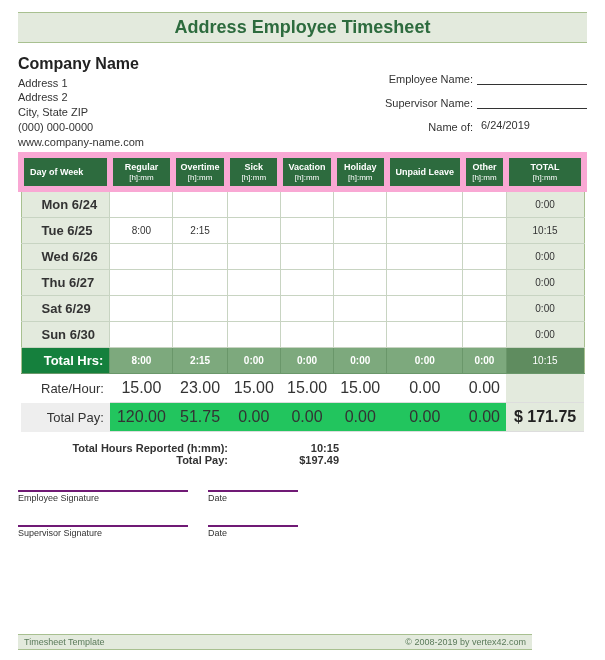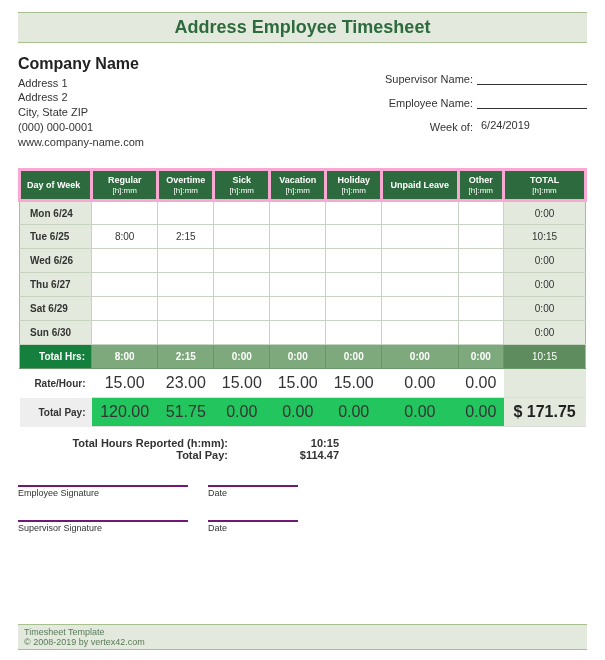--- a/index.html
+++ b/index.html
@@ -21,21 +21,21 @@
     margin-bottom: 10px;
   }
   .title-bar h1 {
     font-size: 18px;
     color: #2d6b3e;
     font-weight: bold;
   }
   .header-section {
     display: flex;
     justify-content: space-between;
-    margin-bottom: 18px;
+    margin-bottom: 2px;
   }
   .company-info .company-name {
     font-size: 16px;
     font-weight: bold;
     color: #222;
     margin-bottom: 1px;
   }
   .company-info div { line-height: 1.35; font-size: 11px; }
   .meta-info {
     text-align: right;
@@ -57,38 +57,38 @@
     border-collapse: collapse;
     margin-bottom: 10px;
   }
   table.timesheet th {
     background: #2d6b3e;
     color: #fff;
     font-size: 9px;
     font-weight: bold;
     padding: 4px 2px;
     text-align: center;
-    border: 3px solid #f9a8d4;
+    border: 6px solid #f9a8d4;
     line-height: 1.2;
   }
   table.timesheet th.day-col { text-align: left; padding-left: 6px; width: 72px;}
   table.timesheet th .sub { display:block; font-weight: normal; font-size: 8px;}
   table.timesheet td {
     border: 1px solid #c8d4c2;
     padding: 5px 4px;
     text-align: center;
     font-size: 10px;
     height: 24px;
   }
   table.timesheet td.day-label {
     background: #e3eadd;
     text-align: left;
-    padding-left: 10px;
-    font-weight: bold;
-    font-size: 10px;
+    padding-left: 20px;
+    font-weight: bold;
+    font-size: 13px;
     border-left: 1px solid #a8c090;
   }
   table.timesheet td.total-col {
     background: #e3eadd;
     font-weight: normal;
     border-right: 1px solid #a8c090;
   }
   tr.total-hrs td {
     background: #7da97d;
     color: #fff;
@@ -99,21 +99,21 @@
   tr.total-hrs td.total-col { background: #5f8c5f; }
   tr.rate td, tr.pay td {
     border: none;
     border-bottom: 1px solid #ddd;
     font-size: 16px;
     padding: 5px 4px;
   }
   tr.rate td.day-label, tr.pay td.day-label {
     background: #fff;
     text-align: right;
-    font-weight: bold;
+    font-weight: normal;
     border: none;
     padding-right: 6px;
     margin-top: 23px;
   }
   tr.pay td { background: #22c55e; }
   tr.pay td.day-label { background: #eee; }
   tr.pay td.total-col { font-weight: bold; color: #222; }
   tr.rate td.total-col, tr.pay td.total-col { border-right: none; }
   .summary {
     margin: 10px 0 24px 40px;
@@ -128,59 +128,58 @@
     font-size: 9px;
     padding-top: 1px;
   }
   .sig-line.name { width: 170px; margin-right: 20px;}
   .sig-line.date { width: 90px; }
   .footer {
     position: absolute;
     bottom: 10px;
     left: 18px;
     right: 18px;
-    width: 569px;
+    width: 514px;
     background: #e3eadd;
     border-top: 1px solid #a8c090;
     border-bottom: 1px solid #a8c090;
     font-size: 9px;
     color: #5a7a5a;
     padding: 2px 6px;
     display: flex;
     justify-content: space-between;
-    flex-direction: column;
   }
 </style>
 </head>
 <body>
 
 <div class="title-bar">
   <h1>Address Employee Timesheet</h1>
 </div>
 
 <div class="header-section">
   <div class="company-info">
     <div class="company-name">Company Name</div>
     <div>Address 1</div>
     <div>Address 2</div>
     <div>City, State  ZIP</div>
-    <div>(000) 000-0001</div>
+    <div>(000) 000-0000</div>
     <div>www.company-name.com</div>
   </div>
   <div class="meta-info">
+    <div class="meta-row">
+      <span class="lbl">Employee Name:</span>
+      <span class="uline"></span>
+    </div>
     <div class="meta-row">
       <span class="lbl">Supervisor Name:</span>
       <span class="uline"></span>
     </div>
     <div class="meta-row">
-      <span class="lbl">Employee Name:</span>
-      <span class="uline"></span>
-    </div>
-    <div class="meta-row">
-      <span class="lbl">Week of:</span>
+      <span class="lbl">Name of:</span>
       <span class="uline" style="border-bottom:none;">6/24/2019</span>
     </div>
   </div>
 </div>
 
 <table class="timesheet">
   <thead>
     <tr>
       <th class="day-col">Day of Week</th>
       <th><span>Regular</span><span class="sub">[h]:mm</span></th>
@@ -298,21 +297,21 @@
   </tbody>
 </table>
 
 <div class="summary">
   <div class="summary-row">
     <div class="slbl">Total Hours Reported (h:mm):</div>
     <div class="sval">10:15</div>
   </div>
   <div class="summary-row">
     <div class="slbl">Total Pay:</div>
-    <div class="sval">$114.47</div>
+    <div class="sval">$197.49</div>
   </div>
 </div>
 
 <div class="sig-block">
   <div class="sig-line name">Employee Signature</div>
   <div class="sig-line date">Date</div>
 </div>
 <div class="sig-block">
   <div class="sig-line name">Supervisor Signature</div>
   <div class="sig-line date">Date</div>

